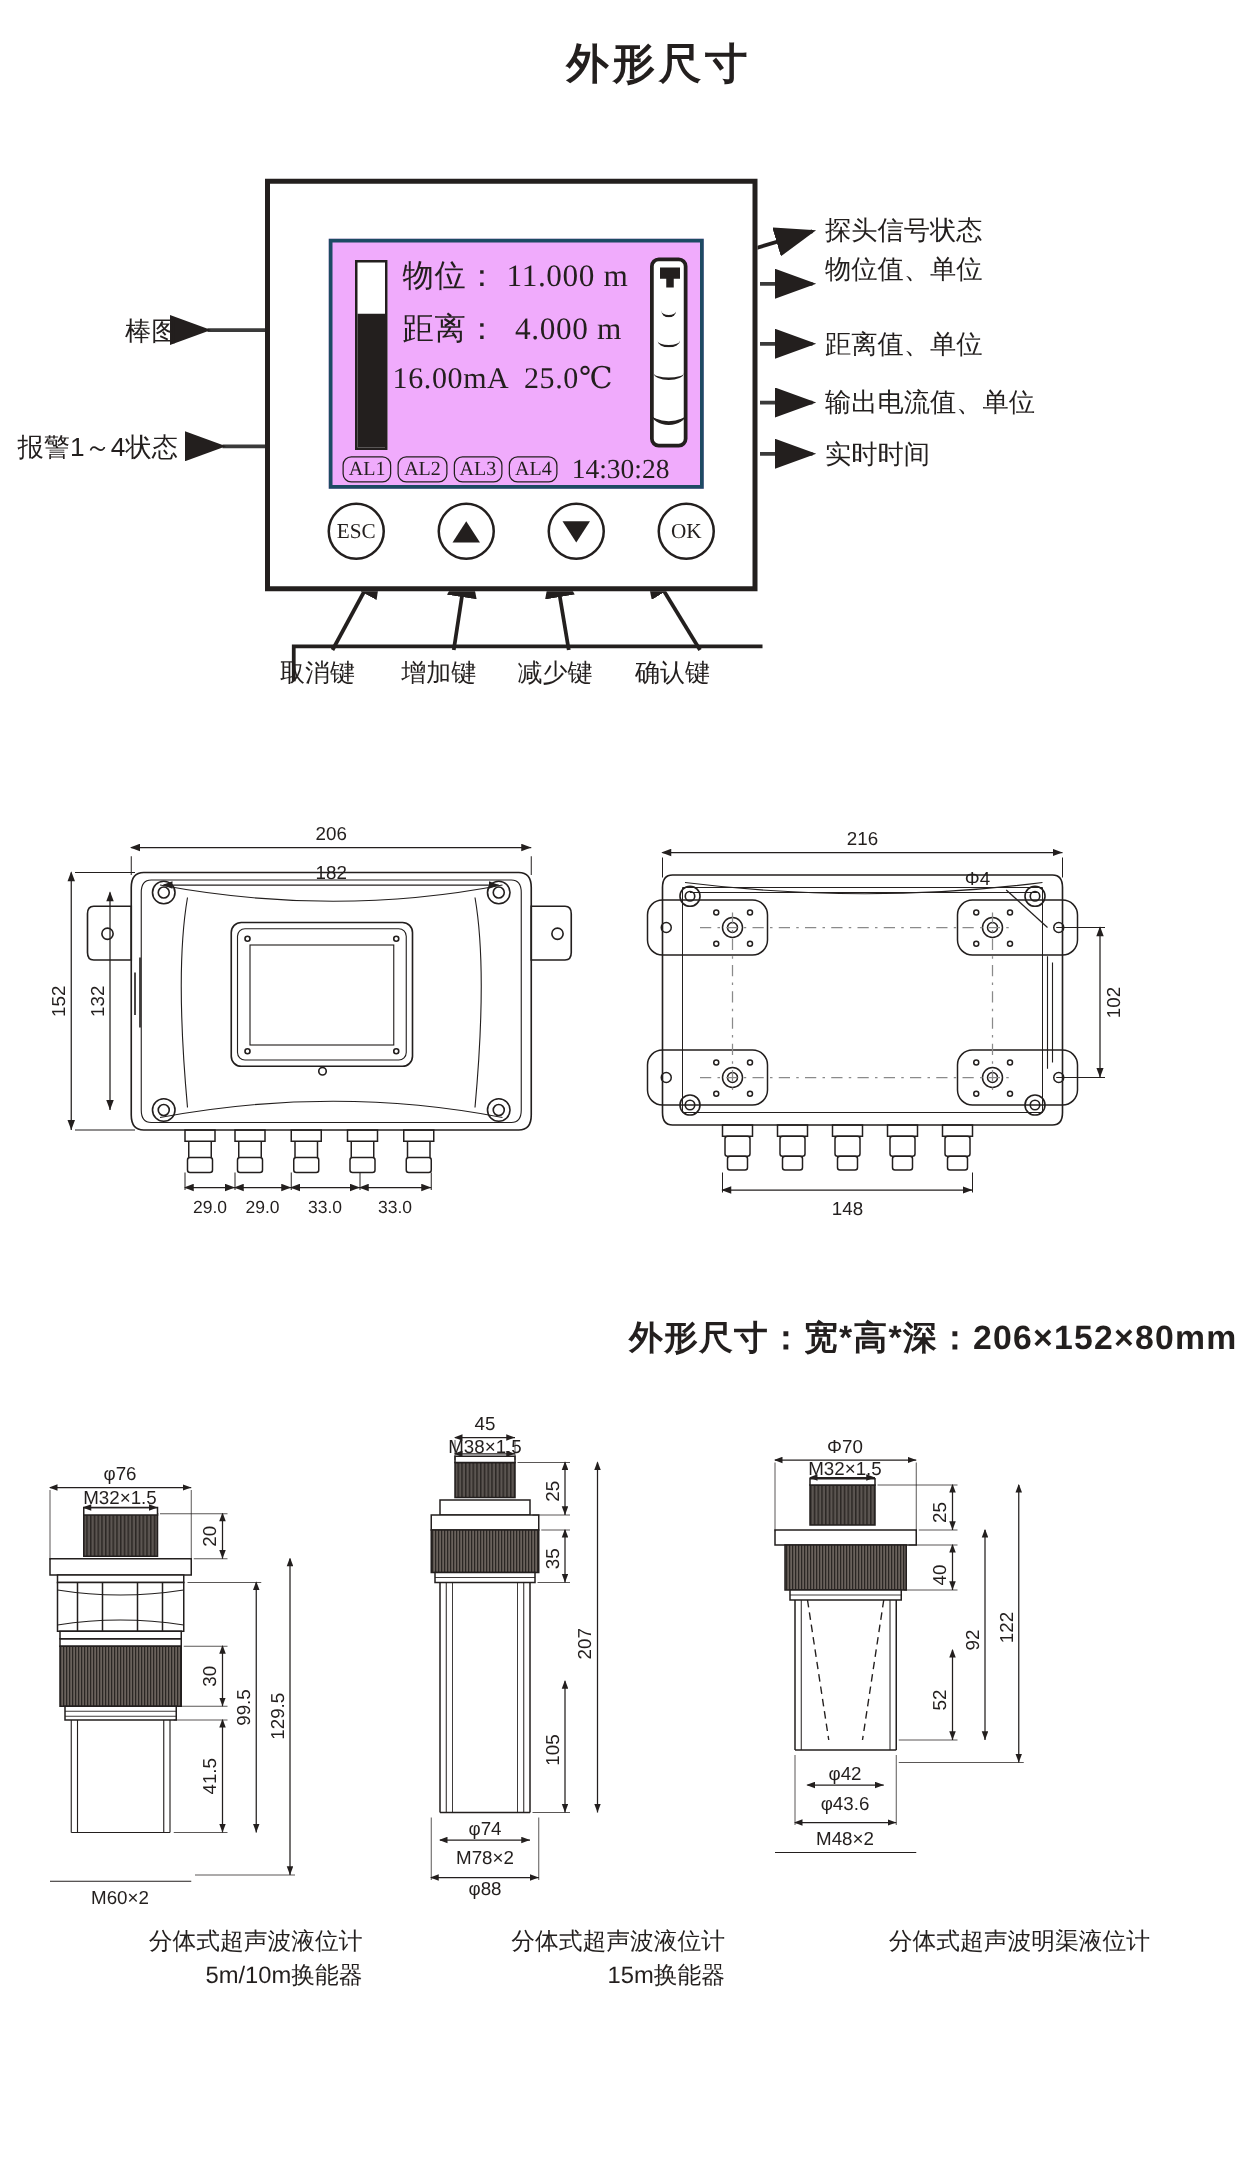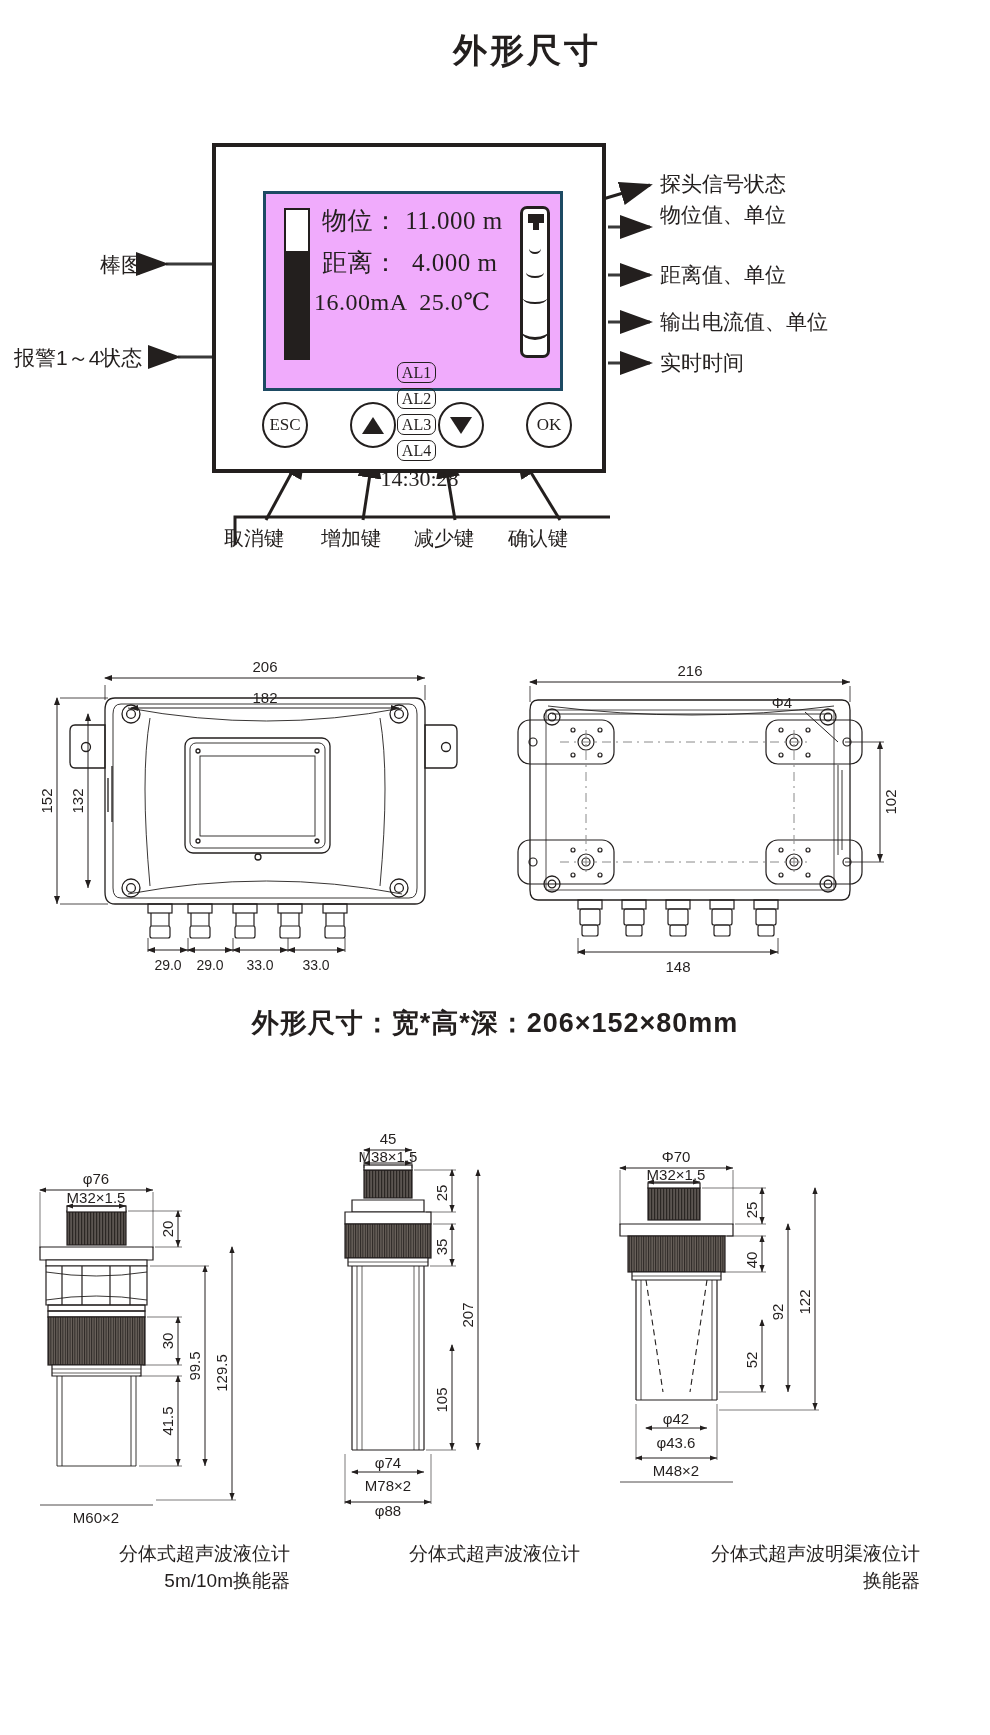--- a/index.html
+++ b/index.html
@@ -61,21 +61,21 @@
   }
   .arcw{position:absolute;left:50%;transform:translateX(-50%);
         border:0;border-bottom:2.5px solid #231f1e;border-radius:50%;height:9px;}
   #arc1{top:34px;width:12px;}
   #arc2{top:58px;width:18px;}
   #arc3{top:84px;width:24px;}
   #arc4{top:112px;width:28px;height:16px;border-bottom-width:3px;}
 
   #alarm-row{
     position:absolute;left:8px;top:168px;width:285px;height:26px;
-    display:flex;align-items:center;gap:5px;flex-direction:column;
+    display:flex;align-items:center;gap:5px;
   }
   .al-chip{
     border:1.6px solid #231f1e;border-radius:7px;
     padding:0 4px;font-family:"Liberation Serif","DejaVu Serif",serif;
     font-size:16px;line-height:19px;color:#231f1e;
   }
   #lcd-time{
     font-family:"Liberation Serif","DejaVu Serif",serif;
     font-size:22px;margin-left:6px;color:#231f1e;
   }
@@ -103,21 +103,21 @@
     position:absolute;font-size:20px;color:#231f1e;white-space:nowrap;
   }
 
   
   #leader-svg{position:absolute;left:0;top:0;width:990px;height:600px;pointer-events:none;}
 
   
   #housing-svg{position:absolute;left:0;top:590px;width:990px;height:400px;}
 
   #housing-caption{
-    position:absolute;left:0;top:1005px;width:990px;text-align:center;
+    position:absolute;left:0;top:1052px;width:990px;text-align:right;
     font-size:27px;font-weight:bold;letter-spacing:1px;color:#231f1e;
   }
 
   
   #transducer-svg{position:absolute;left:0;top:1120px;width:990px;height:420px;}
 
   .td-caption{
     position:absolute;text-align:right;font-size:19px;line-height:27px;
     color:#231f1e;white-space:nowrap;
   }
@@ -573,17 +573,17 @@
   <text class="dim" x="676" y="328" text-anchor="middle">φ43.6</text>
   <text class="dim" x="676" y="356" text-anchor="middle">M48×2</text>
 </svg>
 
 <div class="td-caption nosel" id="td-cap-0">
   <div>分体式超声波液位计</div>
   <div>5m/10m换能器</div>
 </div>
 <div class="td-caption nosel" id="td-cap-1">
   <div>分体式超声波液位计</div>
+  <div>15m换能器</div>
 </div>
 <div class="td-caption nosel" id="td-cap-2">
   <div>分体式超声波明渠液位计</div>
-  <div>换能器</div>
 </div>
 
 </body></html>

